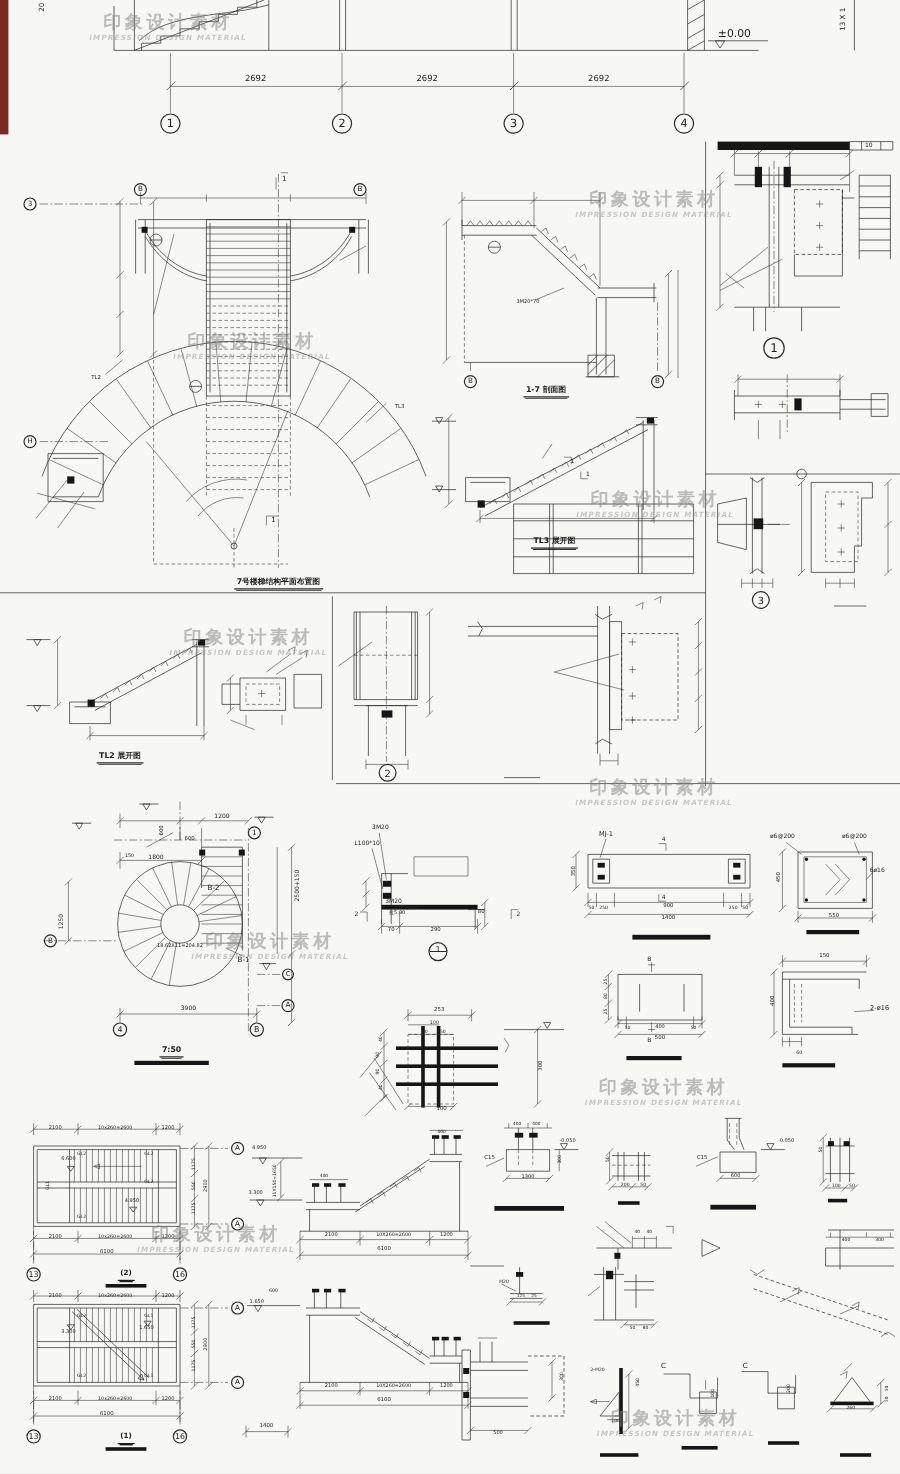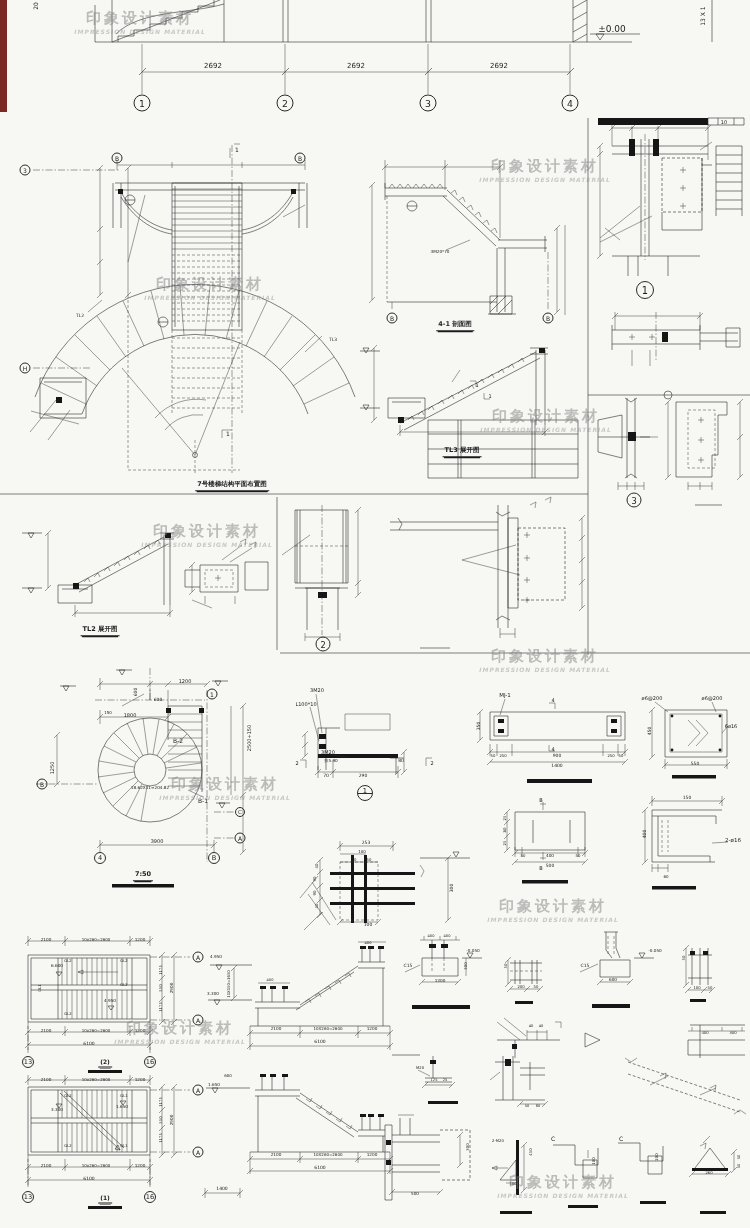--- a/index.html
+++ b/index.html
@@ -571,21 +571,21 @@
     <span class="lbl" style="left: 531px; top: 1152px; font-size: 3.8px; transform: translate(-50%, -50%) rotate(-90deg);">450</span>
     <span class="lbl" style="left: 513px; top: 1184px; font-size: 3.8px;">100</span>
     <span class="lbl" style="left: 553px; top: 1139px; font-size: 6px;">C</span>
     <span class="lbl" style="left: 594px; top: 1161px; font-size: 3.8px; transform: translate(-50%, -50%) rotate(-90deg);">100</span>
     <span class="lbl" style="left: 621px; top: 1139px; font-size: 6px;">C</span>
     <span class="lbl" style="left: 657px; top: 1157px; font-size: 3.8px; transform: translate(-50%, -50%) rotate(-90deg);">200</span>
     <span class="lbl" style="left: 709px; top: 1173px; font-size: 3.8px;">260</span>
     <span class="lbl" style="left: 740px; top: 1157px; font-size: 3.6px; transform: translate(-50%, -50%) rotate(-90deg);">50</span>
     <span class="lbl" style="left: 740px; top: 1166px; font-size: 3.6px; transform: translate(-50%, -50%) rotate(-90deg);">50</span>
     <span class="lbl cap" style="left: 232px; top: 486px; font-size: 6.5px;">7号楼梯结构平面布置图</span>
-    <span class="lbl cap" style="left: 455px; top: 326px; font-size: 6.5px;">4-1 剖面图</span>
+    <span class="lbl cap" style="left: 455px; top: 326px; font-size: 6.5px;">1-7 剖面图</span>
     <span class="lbl cap" style="left: 462px; top: 452px; font-size: 6.5px;">TL3 展开图</span>
     <span class="lbl cap" style="left: 100px; top: 631px; font-size: 6.5px;">TL2 展开图</span>
     <span class="lbl cap" style="left: 143px; top: 876px; font-size: 6.5px;">7:50</span>
     <span class="lbl cap" style="left: 105px; top: 1063px; font-size: 6px;">(2)</span>
     <span class="lbl cap" style="left: 105px; top: 1199px; font-size: 6px;">(1)</span>
     <span class="bub" style="left: 142px; top: 103px; width: 17px; height: 17px; font-size: 9.35px;">1</span>
     <span class="bub" style="left: 285px; top: 103px; width: 17px; height: 17px; font-size: 9.35px;">2</span>
     <span class="bub" style="left: 428px; top: 103px; width: 17px; height: 17px; font-size: 9.35px;">3</span>
     <span class="bub" style="left: 570px; top: 103px; width: 17px; height: 17px; font-size: 9.35px;">4</span>
     <span class="bub" style="left: 117px; top: 158px; width: 11px; height: 11px; font-size: 6.05px;">B</span>

